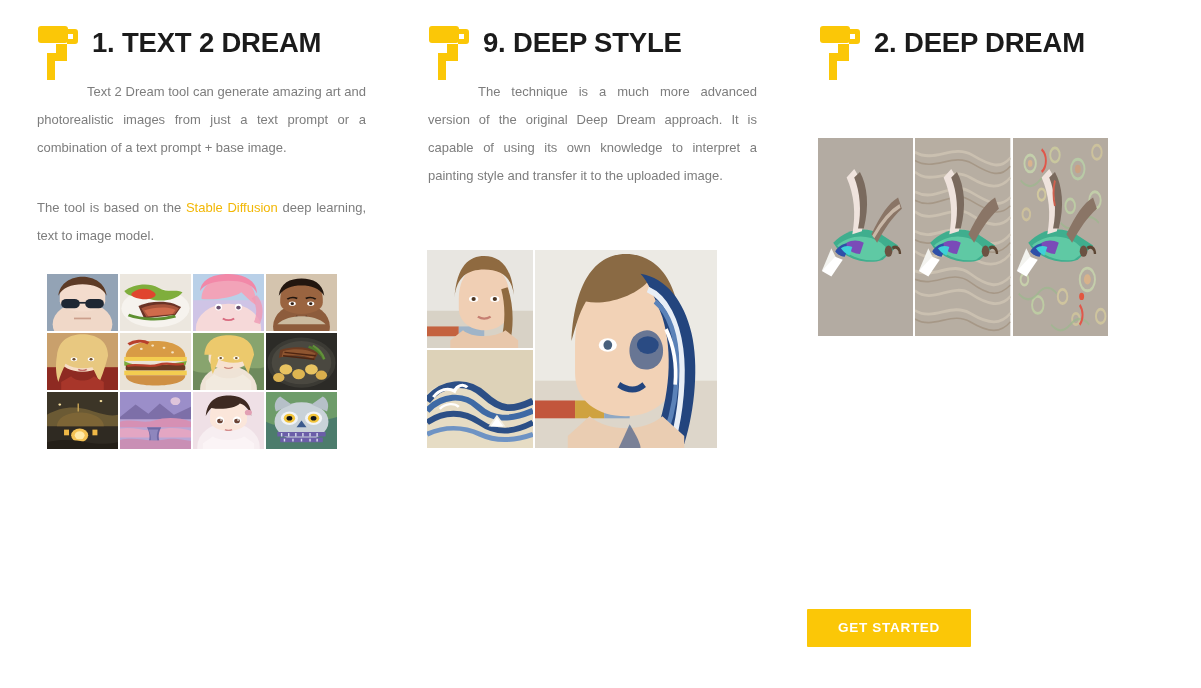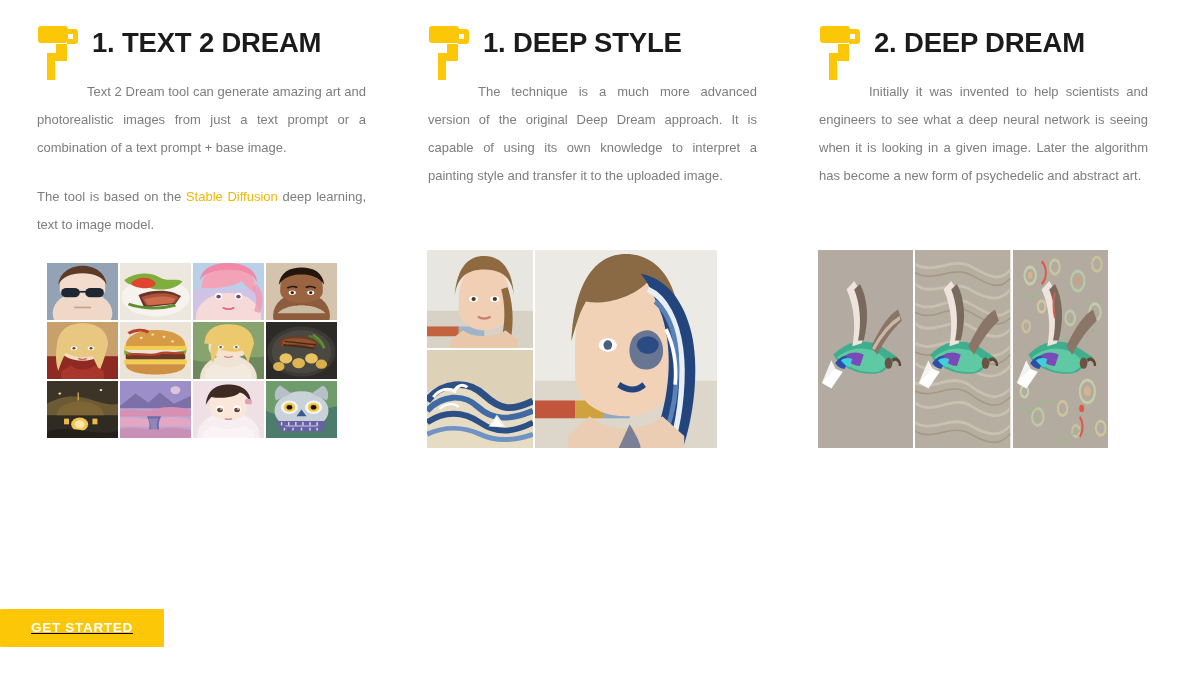--- a/index.html
+++ b/index.html
@@ -41,21 +41,21 @@
   
   .body-copy { padding: 0 1px; }
   .body-copy p {
     font-size: 13px;
     line-height: 28px;
     color: #7d7d7d;
     text-align: justify;
     text-indent: 0;
   }
   .body-copy p.indented { text-indent: 50px; }
-  .body-copy p + p { margin-top: 21px; }
+  .body-copy p + p { margin-top: 32px; }
   .link { color: #f2b705; text-decoration: none; }
 
   
   .media { margin-top: 24px; }
 
   
   .grid12 {
     width: 290px;
     height: 175px;
     margin-left: 11px;
@@ -88,25 +88,24 @@
     display: flex;
     gap: 2px;
     overflow: hidden;
   }
   .triple .panel { flex: 1 1 0; overflow: hidden; }
   .triple svg { display:block; width:100%; height:100%; }
 
   
   .cta-wrap {
     position: absolute;
-    left: 0; right: 4px;
+    left: 0; right: 16px;
     top: 609px;
     display: flex;
-    justify-content: flex-start;
-    text-decoration: underline;
+    justify-content: flex-end;
   }
   .cta {
     background: #fbc707;
     color: #ffffff;
     border: none;
     font-family: "Liberation Sans", sans-serif;
     font-size: 13.5px;
     font-weight: bold;
     letter-spacing: 0.7px;
     padding: 0 31px;
@@ -331,21 +330,21 @@
     </div>
 
     <div class="col">
       <div class="head-row">
         <svg class="roller-icon" viewBox="0 0 46 60">
           <rect x="2" y="4" width="30" height="17" rx="3" fill="#fbc707"></rect>
           <path d="M32 7h7a3 3 0 0 1 3 3v9a3 3 0 0 1-3 3h-8v-5h6v-5h-5z" fill="#fbc707"></path>
           <rect x="20" y="22" width="11" height="9" fill="#fbc707"></rect>
           <path d="M11 31h20v8H19v19h-8z" fill="#fbc707"></path>
         </svg>
-        <div class="col-title">1. DEEP STYLE</div>
+        <div class="col-title">9. DEEP STYLE</div>
       </div>
 
       <div class="body-copy">
         <p class="indented">
           <span>The technique is a much more advanced version of the original Deep Dream approach. It is capable of using its own knowledge to interpret a painting style and transfer it to the uploaded image.</span>
         </p>
       </div>
 
       <div class="media" style="margin-top:60px">
         <div class="pair2">
@@ -412,25 +411,20 @@
       <div class="head-row">
         <svg class="roller-icon" viewBox="0 0 46 60">
           <rect x="2" y="4" width="30" height="17" rx="3" fill="#fbc707"></rect>
           <path d="M32 7h7a3 3 0 0 1 3 3v9a3 3 0 0 1-3 3h-8v-5h6v-5h-5z" fill="#fbc707"></path>
           <rect x="20" y="22" width="11" height="9" fill="#fbc707"></rect>
           <path d="M11 31h20v8H19v19h-8z" fill="#fbc707"></path>
         </svg>
         <div class="col-title">2. DEEP DREAM</div>
       </div>
 
-      <div class="body-copy">
-        <p class="indented">
-          <span>Initially it was invented to help scientists and engineers to see what a deep neural network is seeing when it is looking in a given image. Later the algorithm has become a new form of psychedelic and abstract art.</span>
-        </p>
-      </div>
 
       <div class="media" style="margin-top:60px">
         <div class="triple">
           <div class="panel">
             <svg viewBox="0 0 100 140" preserveAspectRatio="none">
               <rect width="100" height="140" fill="#b3aba2"></rect>
               <path d="M16 74c14-10 34-12 50-6l18 8-16 10c-16 4-36 0-48-8z" fill="#3fae8e"></path>
               <path d="M20 76c14-8 32-8 46-2l10 6-12 6c-14 2-32-2-44-10z" fill="#5fc9a4"></path>
               <path d="M14 78l-10 16 16-8z" fill="#f3f3ef"></path>
               <path d="M4 94l14-10 8 2-12 12z" fill="#ffffff"></path>

